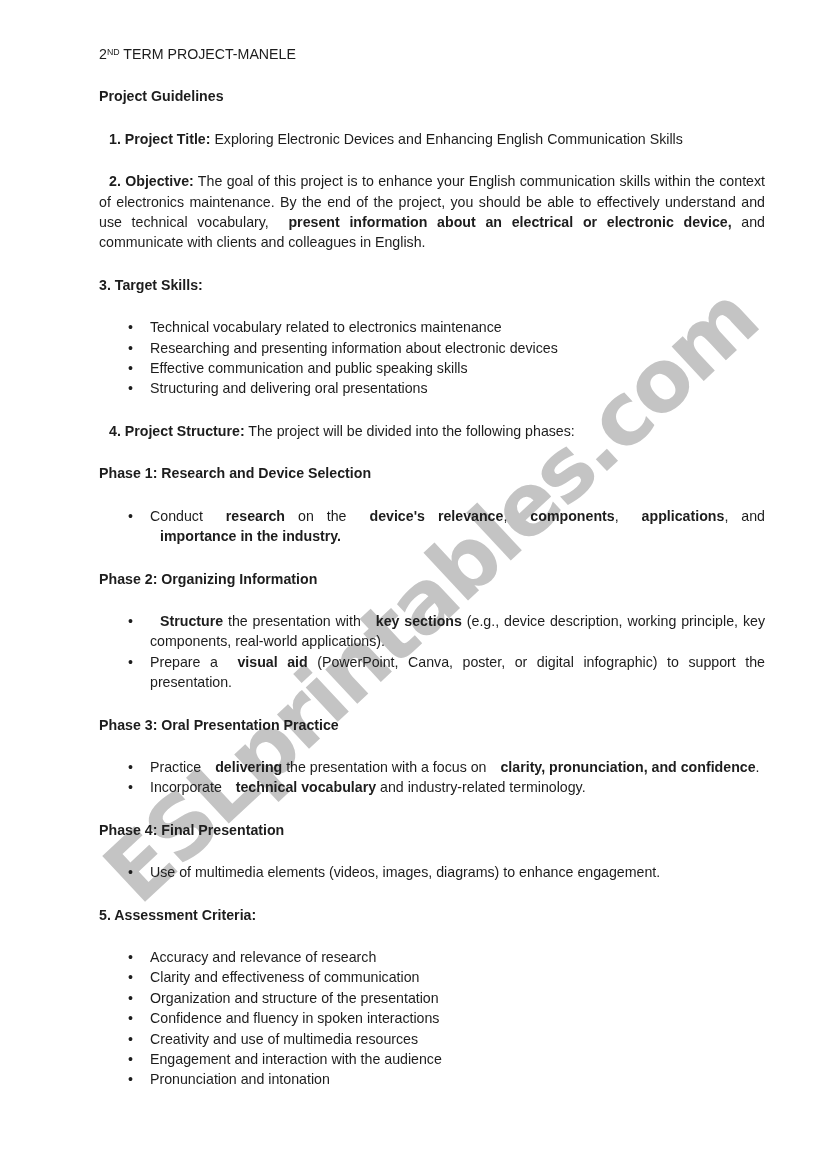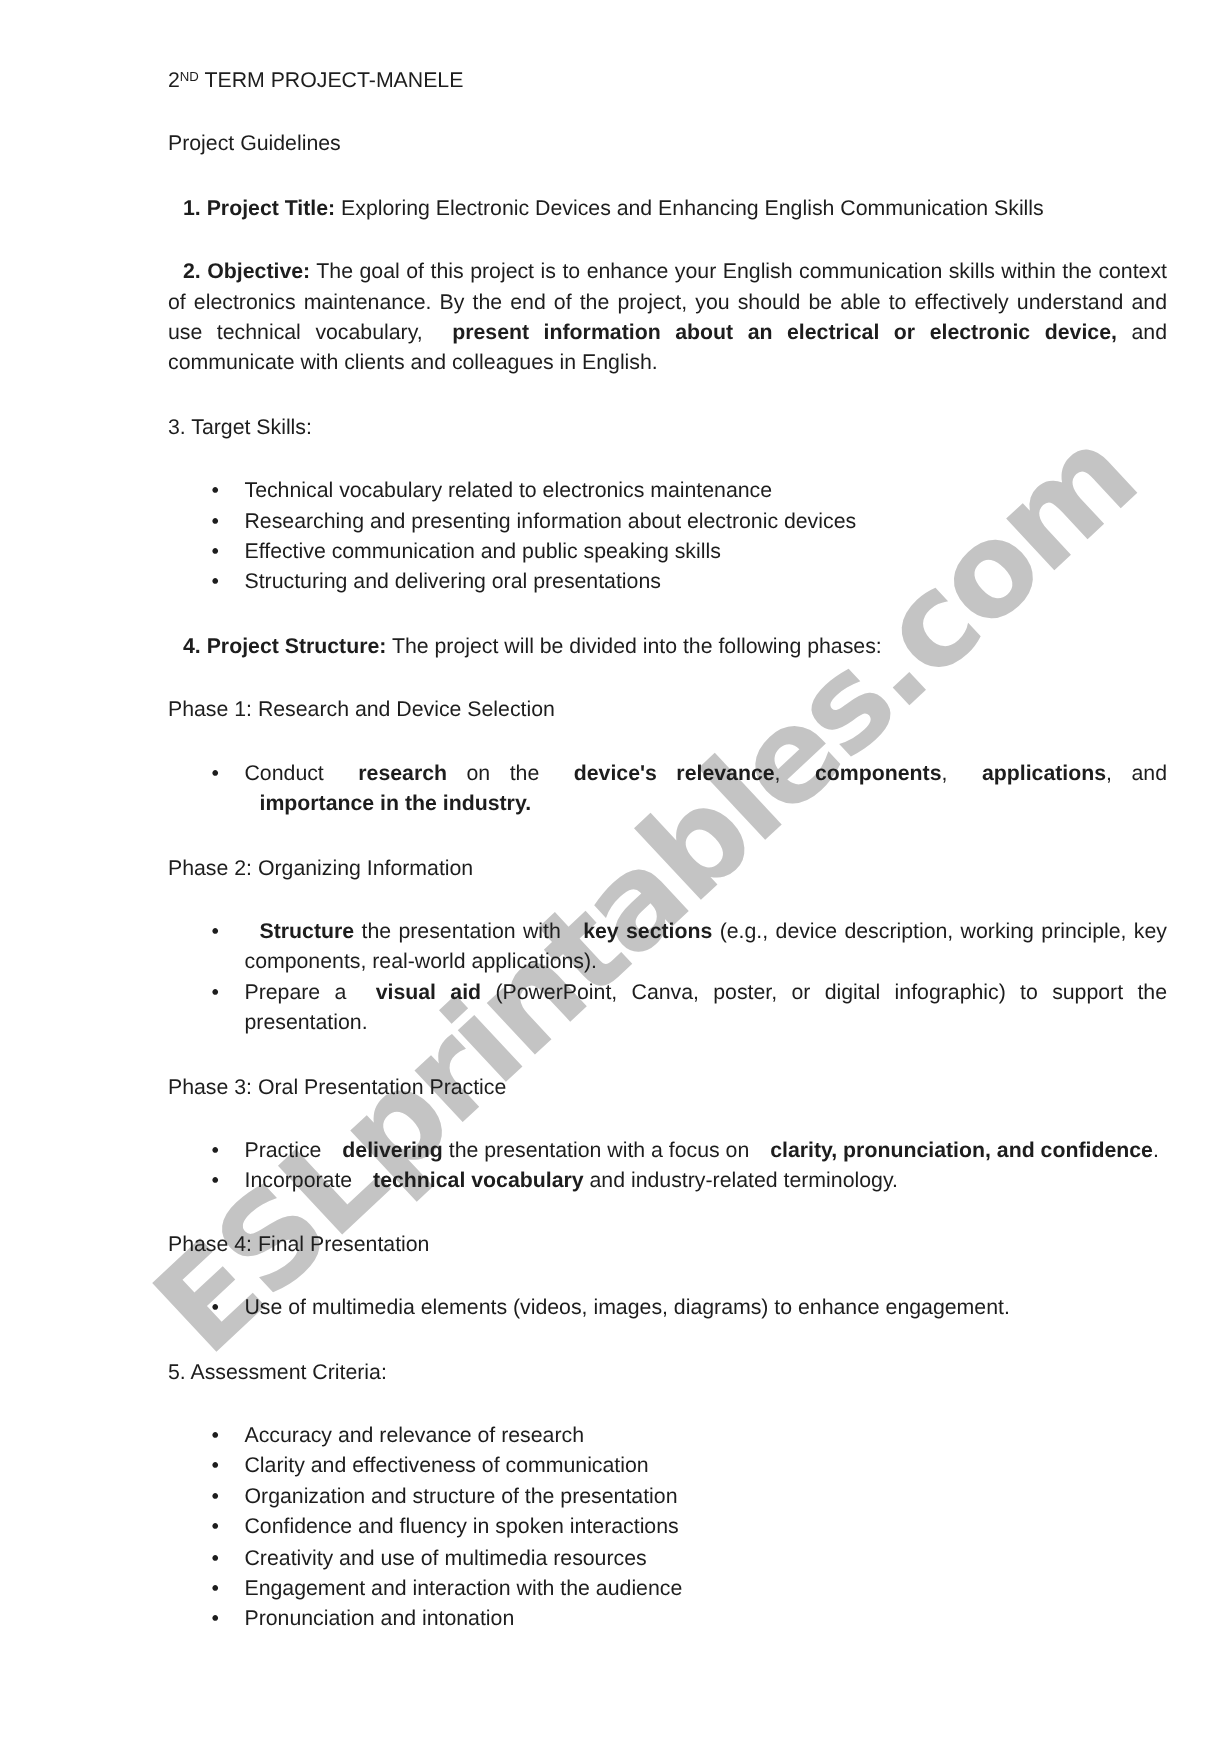--- a/index.html
+++ b/index.html
@@ -26,29 +26,29 @@
     font-weight: 700;
     font-size: 86px;
     letter-spacing: -3px;
     color: #c4c4c4;
     white-space: nowrap;
     z-index: 0;
     user-select: none;
   }
   .content {
     position: absolute;
-    left: 112px;
+    left: 99px;
     top: 44px;
     width: 666px;
     z-index: 1;
     font-size: 14.2px;
     line-height: 20.4px;
   }
   .content p, .content ul { margin: 0 0 22px 0; }
-  .content p.heading { font-weight: 400; }
+  .content p.heading { font-weight: 700; }
   .content .justify { text-align: justify; }
   .content ul { list-style: none; }
   .content li { position: relative; padding-left: 51px; }
   .content li::before {
     content: "\2022";
     position: absolute;
     left: 29px;
     top: 0;
   }
   b { font-weight: 700; margin-left: 10px; }

